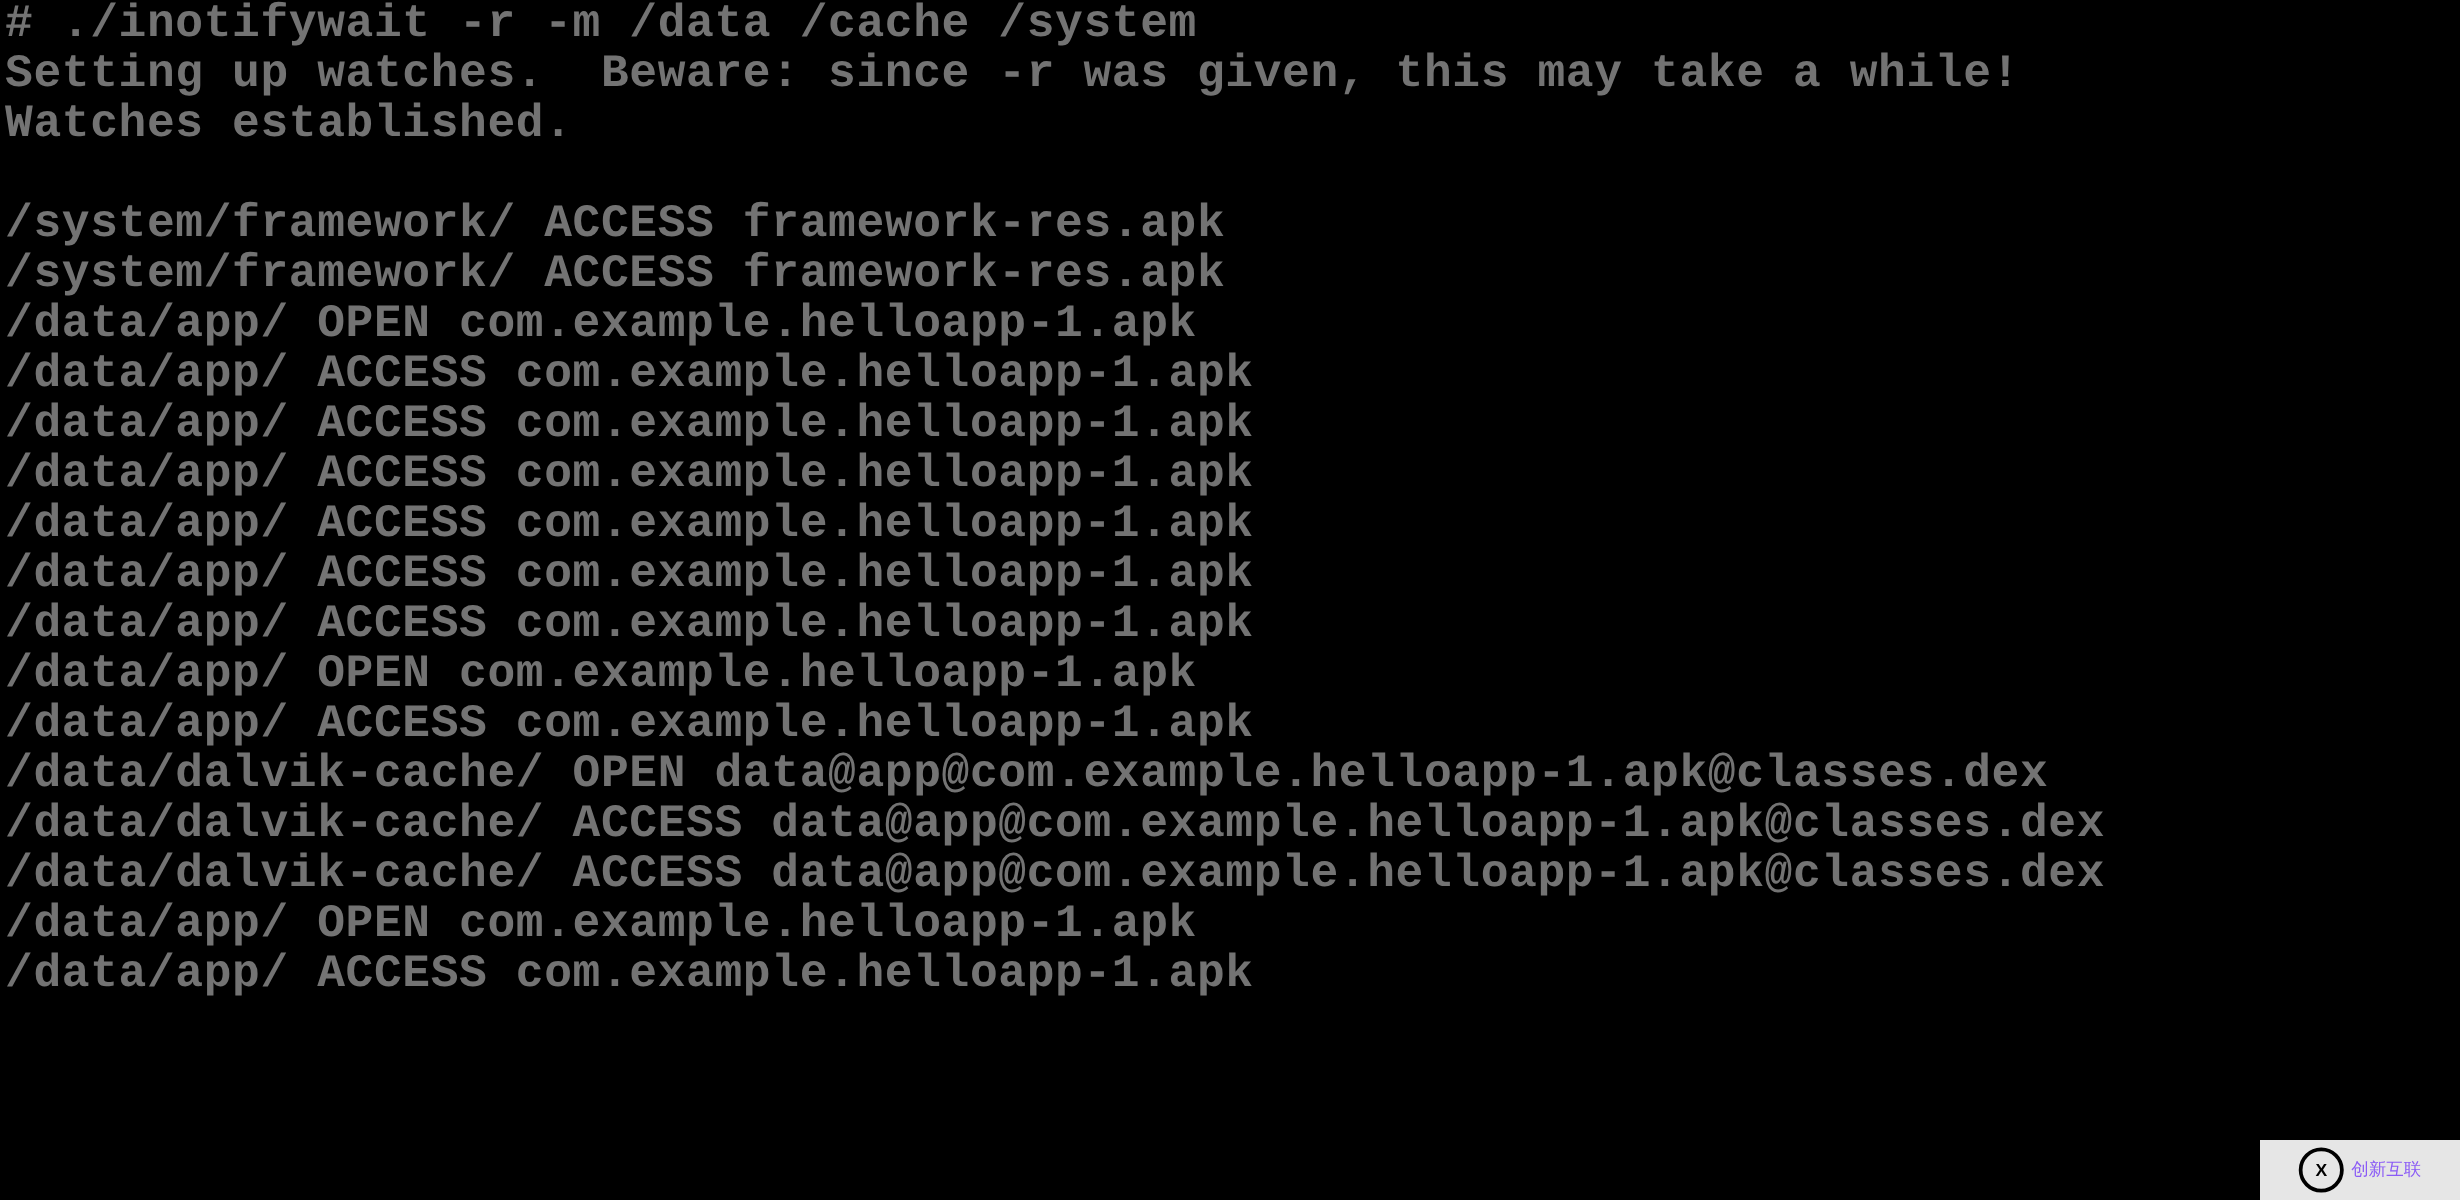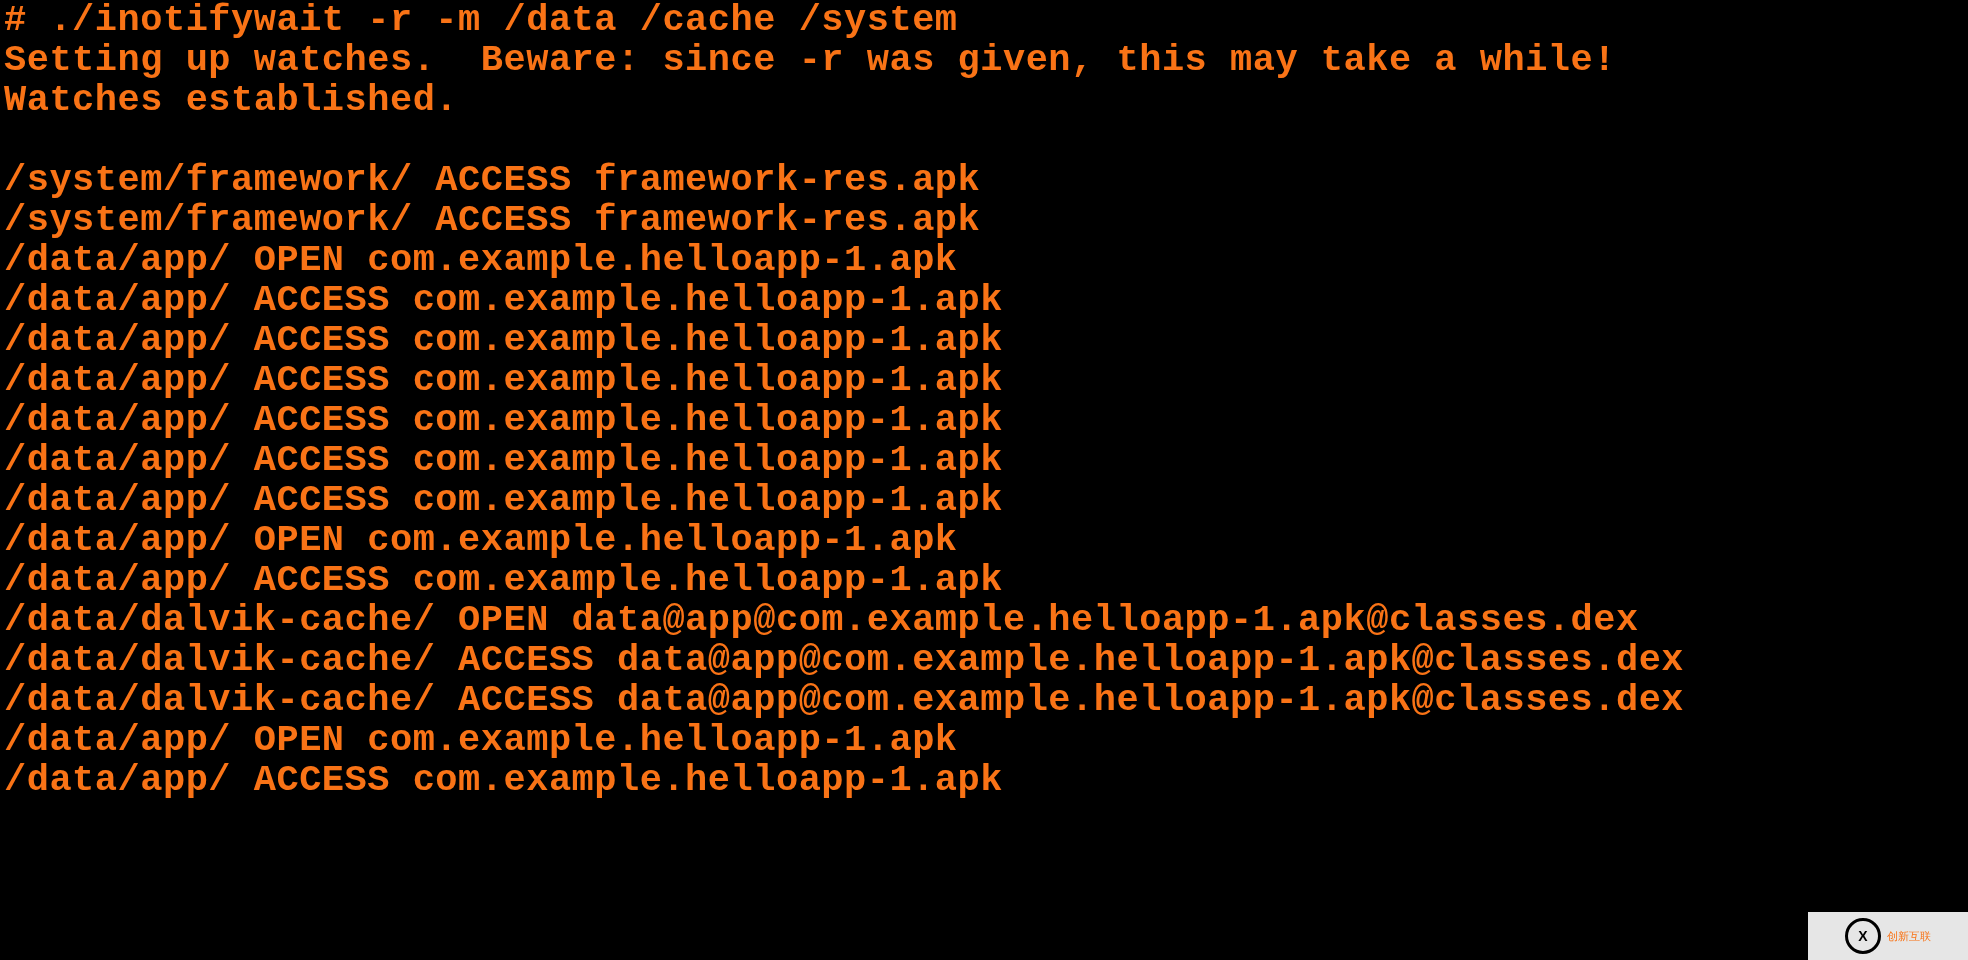--- a/index.html
+++ b/index.html
@@ -10,21 +10,21 @@
     background: #000;
     overflow: hidden;
   }
   pre.terminal {
     margin: 0;
     padding: 0 4px;
     font-family: "Courier New", Courier, monospace;
     font-weight: 700;
     font-size: 37px;
     line-height: 40px;
-    color: #f97316;
+    color: #737373;
     white-space: pre;
     letter-spacing: 0.5px;
   }
   .watermark {
     position: absolute;
     right: 0;
     bottom: 0;
     width: 160px;
     height: 48px;
     background: rgba(255,255,255,0.9);
@@ -40,22 +40,22 @@
     border-radius: 50%;
     display: flex;
     align-items: center;
     justify-content: center;
     font-size: 14px;
     font-weight: bold;
     color: #000;
     margin-right: 6px;
   }
   .watermark .txt {
-    font-size: 11px;
-    color: #f97316;
+    font-size: 14px;
+    color: #8b5cf6;
   }
 </style>
 </head>
 <body>
 
 <pre class="terminal"># ./inotifywait -r -m /data /cache /system
 Setting up watches.  Beware: since -r was given, this may take a while!
 Watches established.
 
 /system/framework/ ACCESS framework-res.apk

